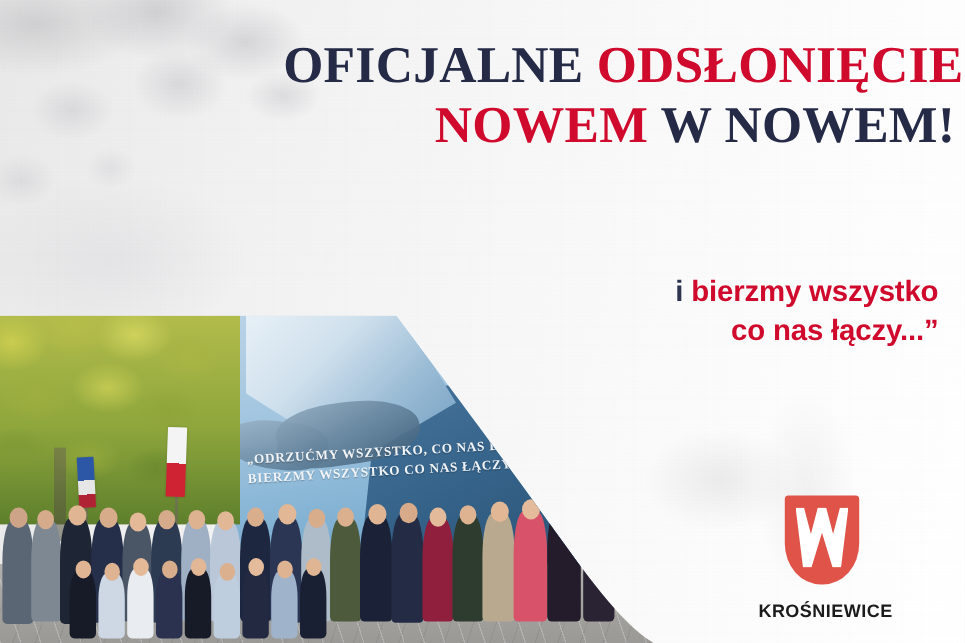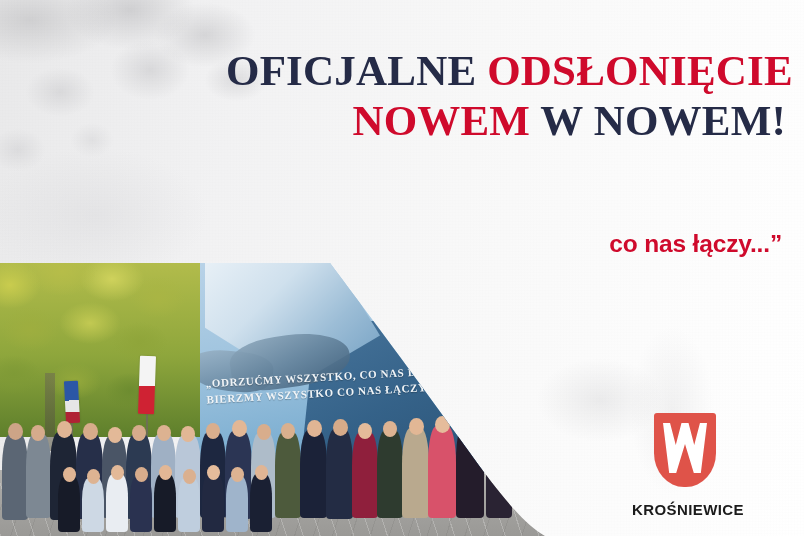--- a/index.html
+++ b/index.html
@@ -47,30 +47,29 @@
     opacity: .35;
     background-image:
       repeating-linear-gradient(0deg, rgba(255,255,255,0) 0 2px, rgba(0,0,0,.012) 2px 3px),
       repeating-linear-gradient(90deg, rgba(255,255,255,0) 0 2px, rgba(0,0,0,.010) 2px 3px);
   }
 
   
   .headline {
     position: absolute;
     top: 30px;
-    right: 18px;
+    right: 8px;
     width: 560px;
     text-align: right;
     font-family: "Liberation Serif", "DejaVu Serif", serif;
     font-weight: 700;
     font-size: 43px;
     line-height: 1.17;
     letter-spacing: .2px;
     white-space: nowrap;
-    margin-top: 16px;
   }
   .headline .ln { display: block; }
   .navy { color: #252b47; }
   .red  { color: #cf0a2c; }
 
   
   .quote {
     position: absolute;
     top: 228px;
     right: 22px;
@@ -282,20 +281,21 @@
 
   <div class="bg-wash"></div>
   <div class="bg-grain"></div>
 
   <div class="headline">
     <span class="ln"><span class="navy">OFICJALNE </span><span class="red">ODSŁONIĘCIE</span></span>
     <span class="ln"><span class="red">NOWEM </span><span class="navy">W NOWEM!</span></span>
   </div>
 
   <div class="quote">
+    <span class="ln"><span class="navy">i </span><span class="red">bierzmy wszystko</span></span>
     <span class="ln red">co nas łączy...”</span>
   </div>
 
   <div class="photo-wrap">
     <div class="photo">
 
       <div class="ph-sky"></div>
 
       <div class="ph-wall"></div>
       <div class="ph-wall-dark"></div>

